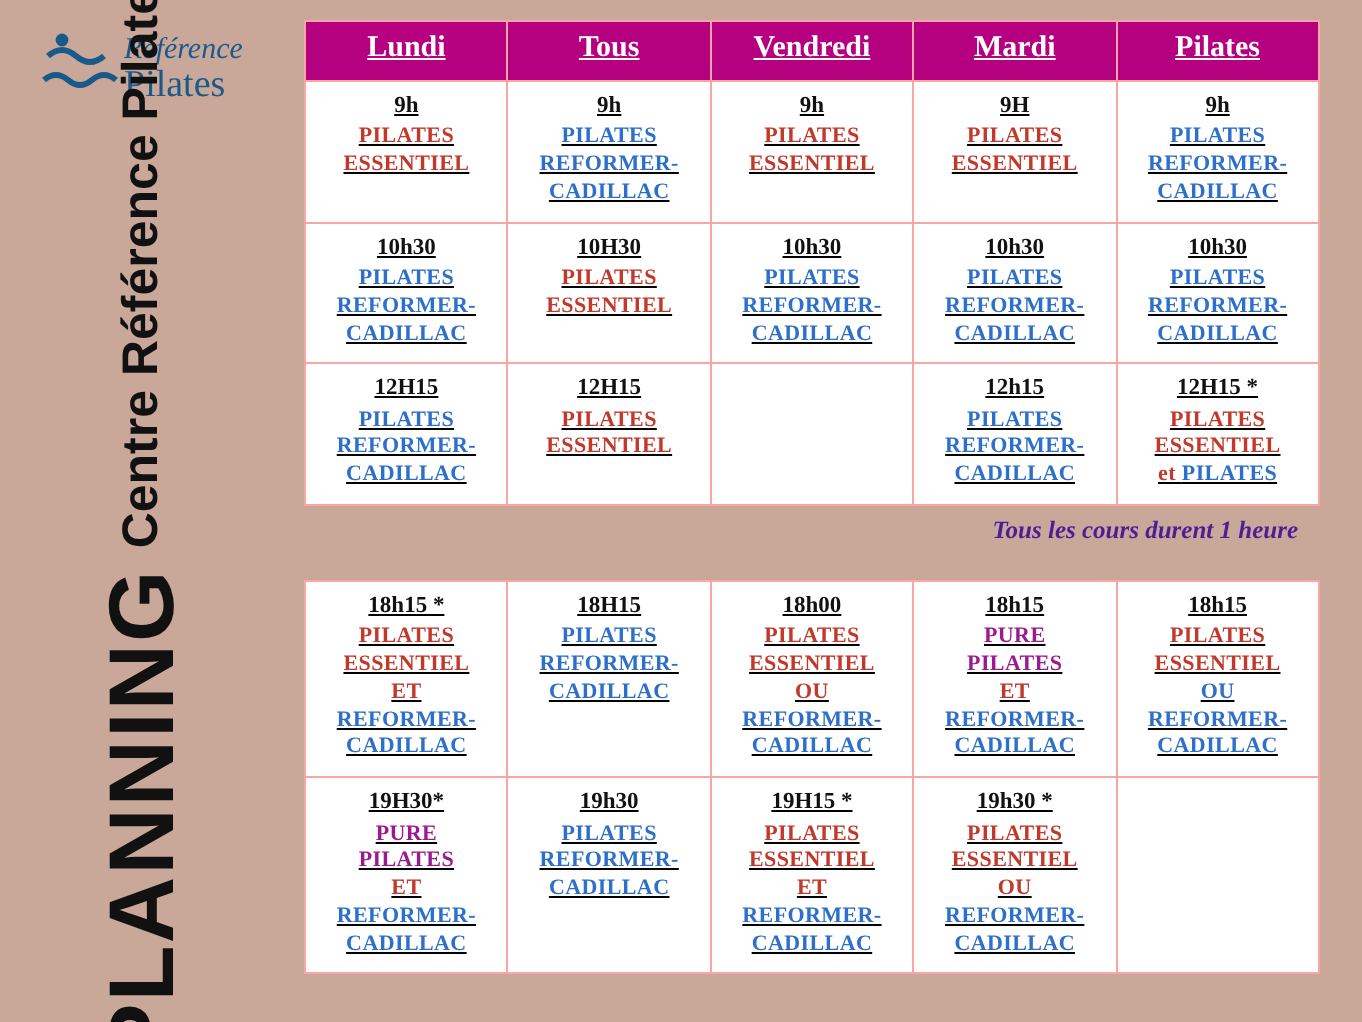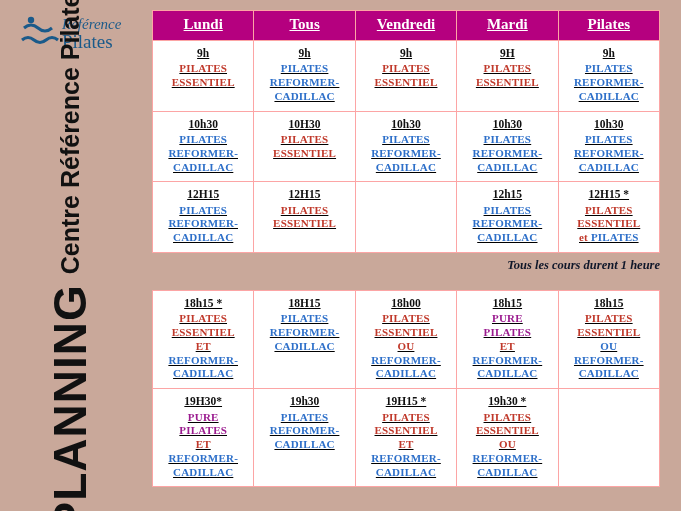--- a/index.html
+++ b/index.html
@@ -87,28 +87,28 @@
     font-weight: bold;
     font-size: 11px;
     line-height: 1.25;
     letter-spacing: 0.2px;
   }
   .c-ess { color: #c0392b; }
   .c-ref { color: #2d6fc9; }
   .c-pure { color: #9b1b8f; }
   .note {
     position: absolute;
-    left: 152px;
+    left: 141px;
     top: 258px;
     width: 508px;
     text-align: right;
     font-style: italic;
     font-weight: bold;
     font-size: 12.5px;
-    color: #0f172a;
+    color: #4c1d95;
     font-family: "Liberation Serif", serif;
   }
   td.empty { }
 </style>
 </head>
 <body>
 
 <div class="logo">
   <svg width="130" height="46" viewBox="0 0 130 46" xmlns="http://www.w3.org/2000/svg">
     <g>

